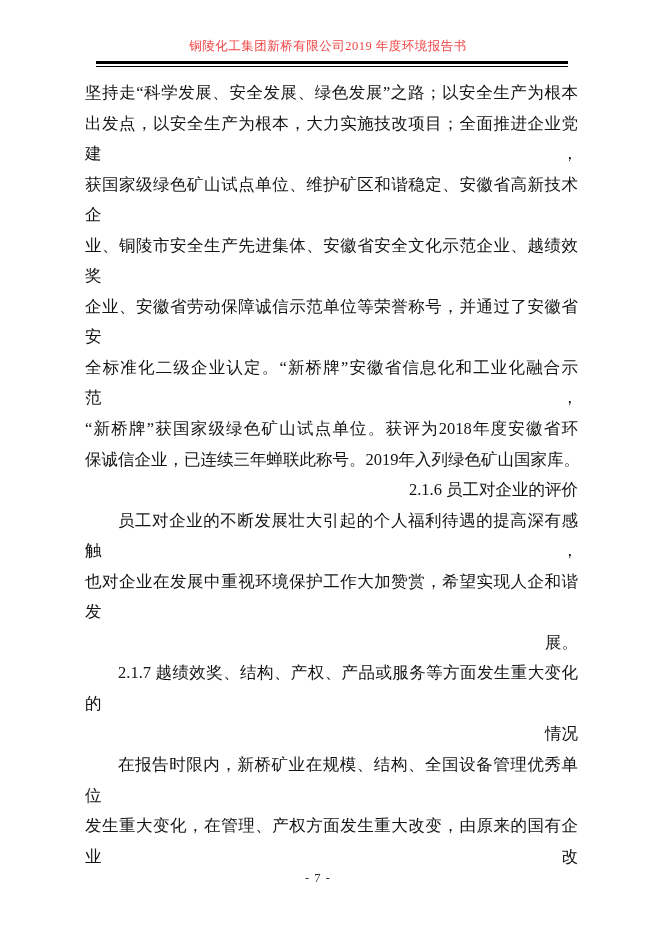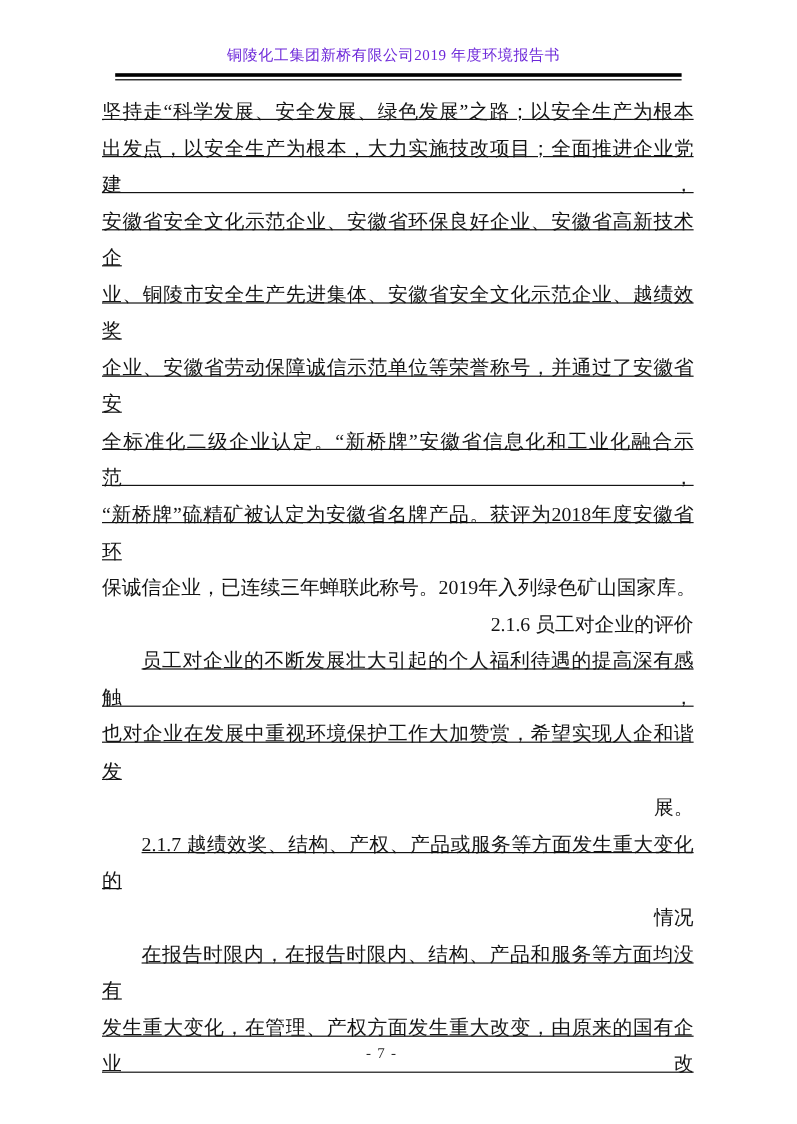--- a/index.html
+++ b/index.html
@@ -17,21 +17,21 @@
     color: #151515;
   }
   .doc-header {
     position: absolute;
     top: 38px;
     left: 0;
     width: 656px;
     text-align: center;
     font-size: 12.5px;
     letter-spacing: 0.5px;
-    color: #6d28d9;
+    color: #ef4444;
     white-space: nowrap;
   }
   .header-rule {
     position: absolute;
     top: 61px;
     left: 96px;
     width: 472px;
     height: 2px;
     border-top: 3.5px solid #000000;
     border-bottom: 1px solid #000000;
@@ -47,21 +47,20 @@
   }
   .ln {
     min-height: 30.55px;
     white-space: nowrap;
     text-align: right;
   }
   .fill {
     white-space: normal;
     text-align: justify;
     text-align-last: justify;
-    text-decoration: underline;
   }
   .ind {
     text-indent: 2em;
   }
   .doc-footer {
     position: absolute;
     top: 871px;
     left: 0;
     width: 636px;
     text-align: center;
@@ -75,32 +74,32 @@
 
 <div class="page">
 
   <div class="doc-header">铜陵化工集团新桥有限公司2019 年度环境报告书</div>
 
   <div class="header-rule"></div>
 
   <div class="doc-body">
     <div class="ln fill">坚持走“科学发展、安全发展、绿色发展”之路；以安全生产为根本</div>
     <div class="ln fill">出发点，以安全生产为根本，大力实施技改项目；全面推进企业党建，</div>
-    <div class="ln fill">安徽省安全文化示范企业、安徽省环保良好企业、安徽省高新技术企</div>
+    <div class="ln fill">获国家级绿色矿山试点单位、维护矿区和谐稳定、安徽省高新技术企</div>
     <div class="ln fill">业、铜陵市安全生产先进集体、安徽省安全文化示范企业、越绩效奖</div>
     <div class="ln fill">企业、安徽省劳动保障诚信示范单位等荣誉称号，并通过了安徽省安</div>
     <div class="ln fill">全标准化二级企业认定。“新桥牌”安徽省信息化和工业化融合示范，</div>
-    <div class="ln fill">“新桥牌”硫精矿被认定为安徽省名牌产品。获评为2018年度安徽省环</div>
+    <div class="ln fill">“新桥牌”获国家级绿色矿山试点单位。获评为2018年度安徽省环</div>
     <div class="ln">保诚信企业，已连续三年蝉联此称号。2019年入列绿色矿山国家库。</div>
     <div class="ln ind">2.1.6 员工对企业的评价</div>
     <div class="ln ind fill">员工对企业的不断发展壮大引起的个人福利待遇的提高深有感触，</div>
     <div class="ln fill">也对企业在发展中重视环境保护工作大加赞赏，希望实现人企和谐发</div>
     <div class="ln">展。</div>
     <div class="ln ind fill">2.1.7 越绩效奖、结构、产权、产品或服务等方面发生重大变化的</div>
     <div class="ln">情况</div>
-    <div class="ln ind fill">在报告时限内，在报告时限内、结构、产品和服务等方面均没有</div>
+    <div class="ln ind fill">在报告时限内，新桥矿业在规模、结构、全国设备管理优秀单位</div>
     <div class="ln fill">发生重大变化，在管理、产权方面发生重大改变，由原来的国有企业改</div>
 
   </div>
 
   <div class="doc-footer">- 7 -</div>
 
 </div>
 
 </body></html>

